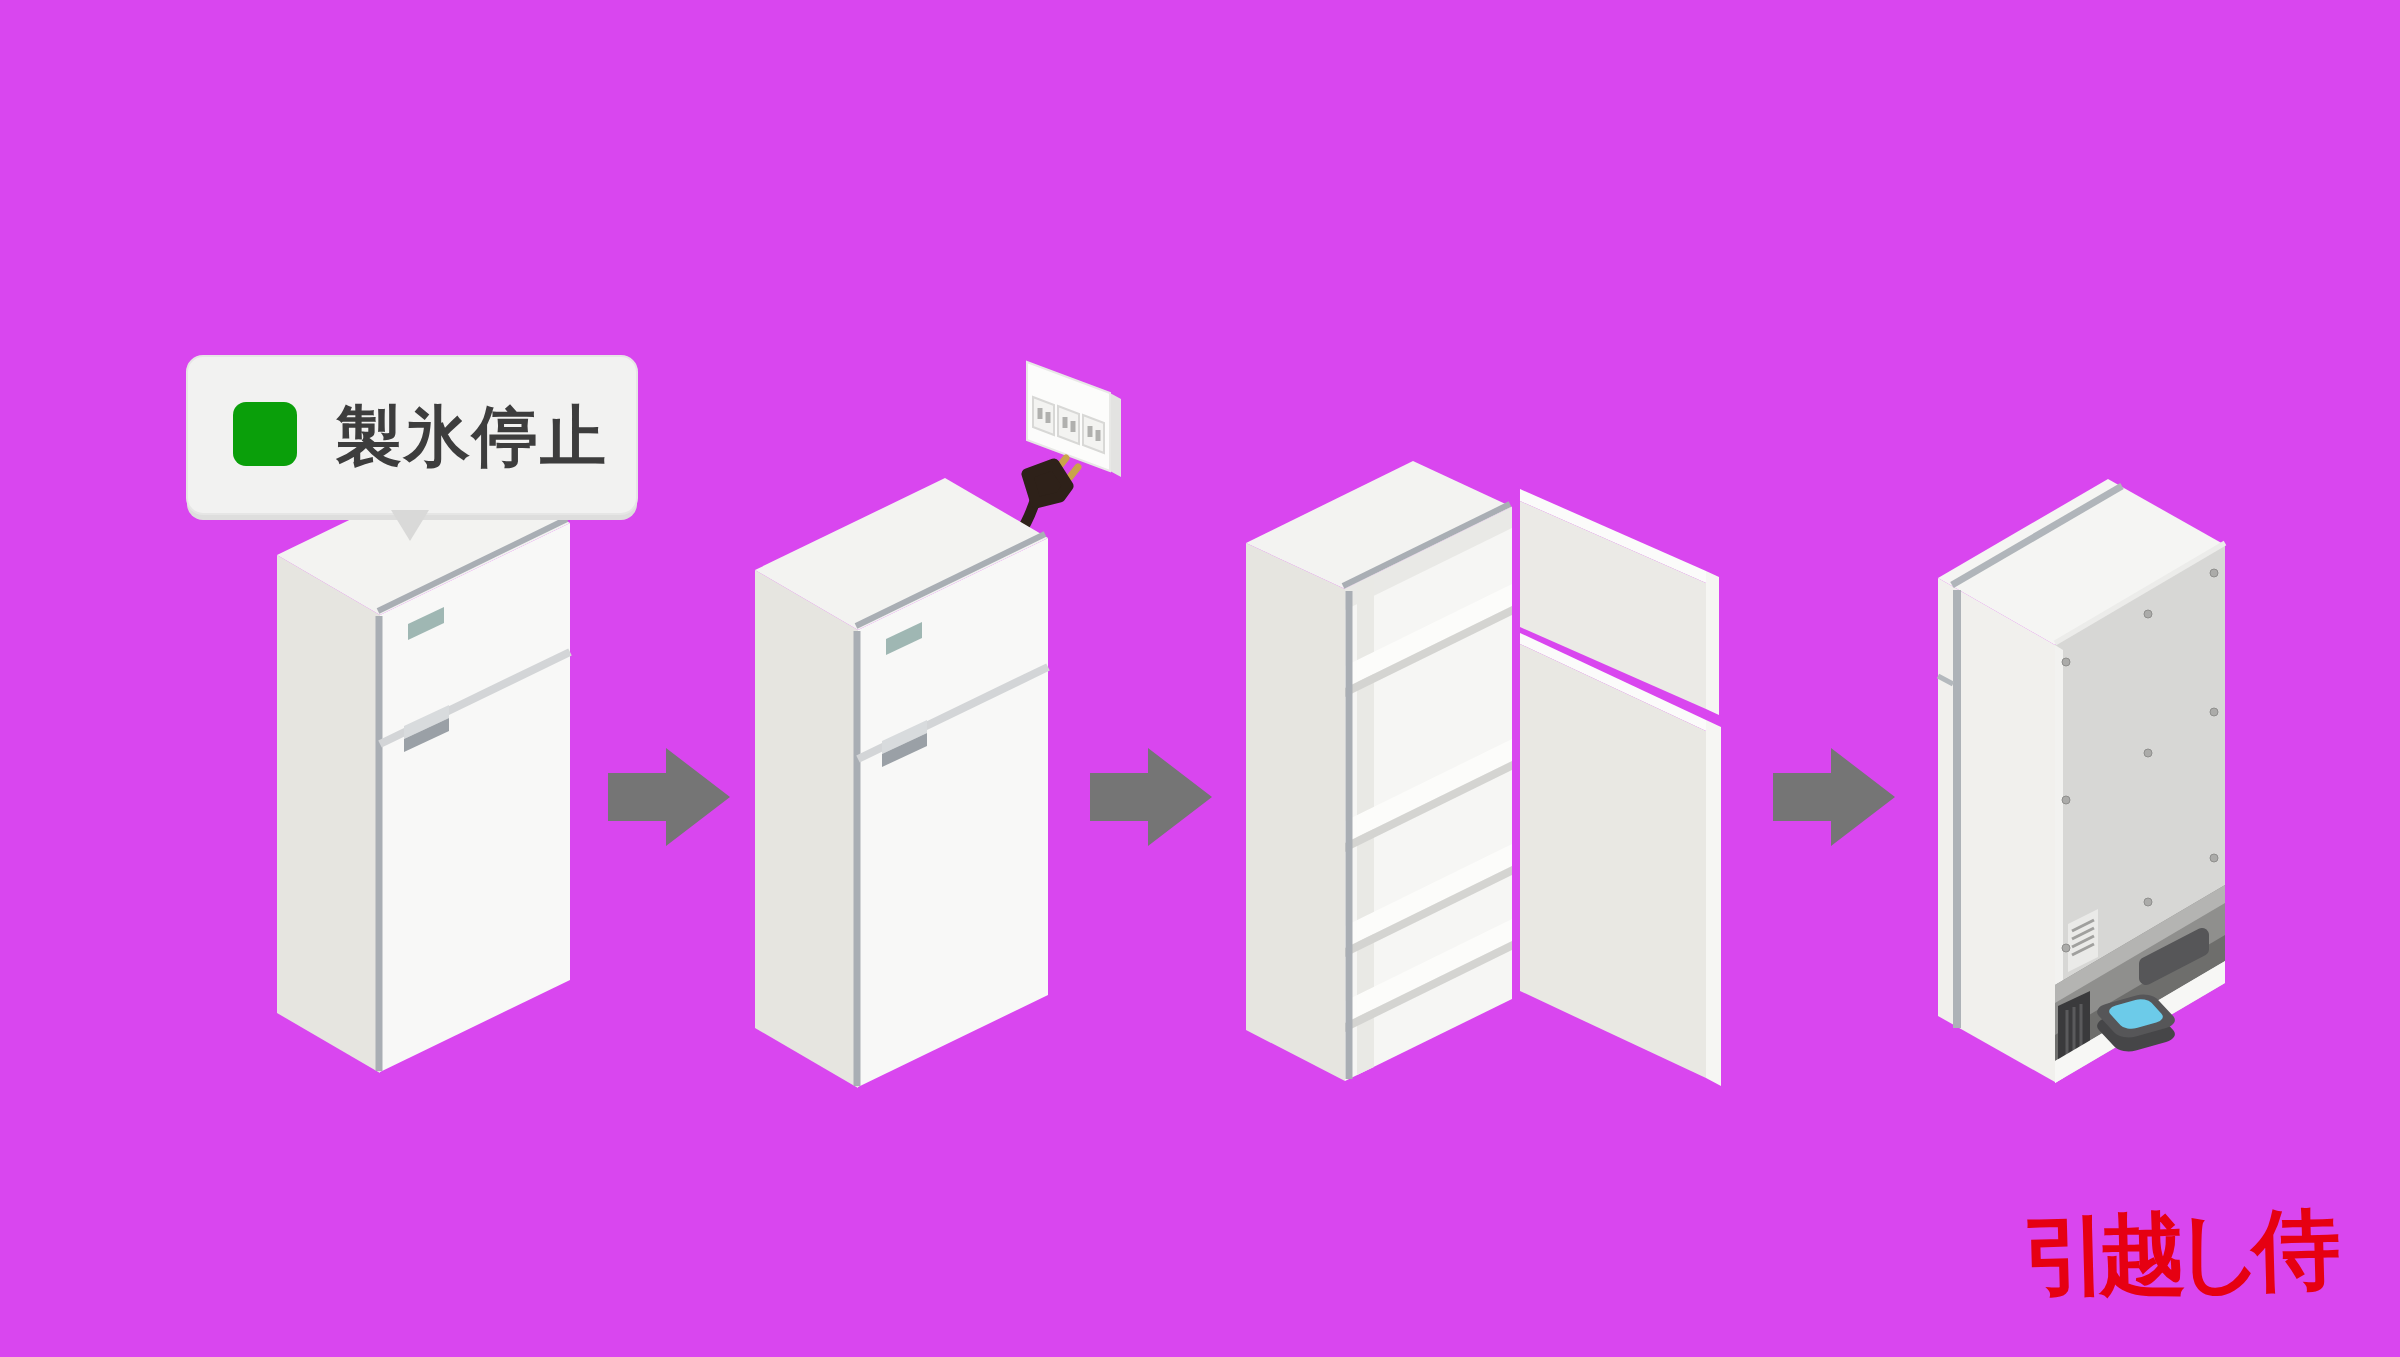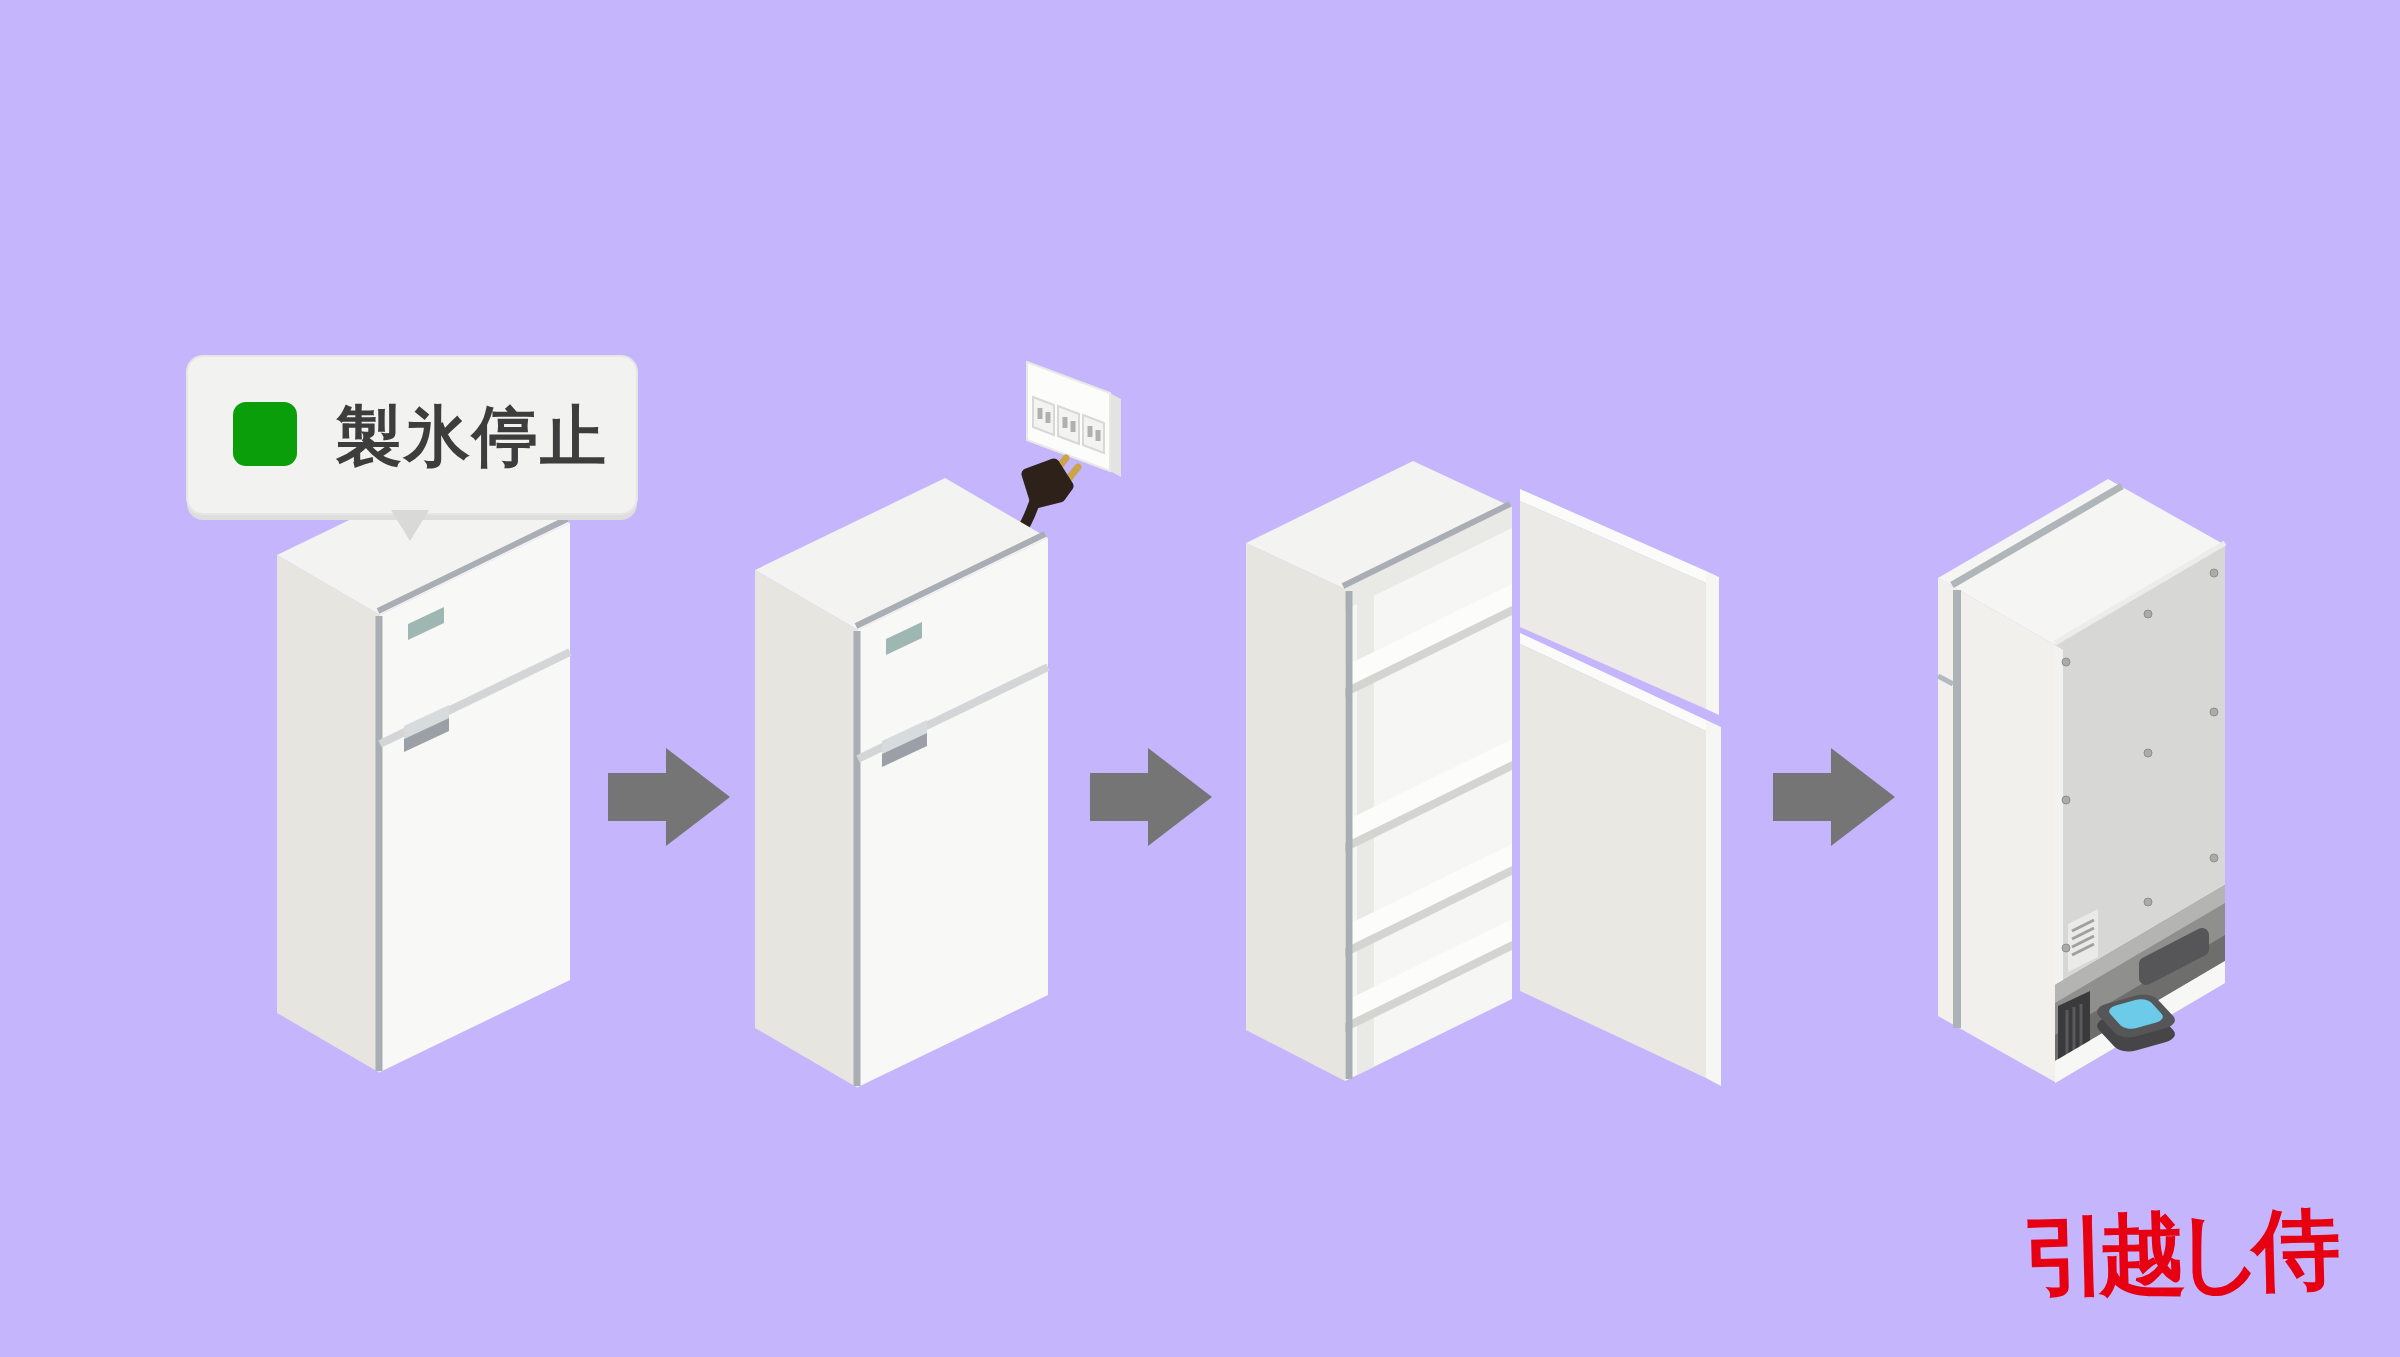--- a/index.html
+++ b/index.html
@@ -1,16 +1,16 @@
 <!DOCTYPE html>
 <html><head>
 <meta charset="utf-8">
 <style>
   html,body{margin:0;padding:0;background:#000;}
-  .stage{position:relative;width:2400px;height:1357px;background:#c4b5fd;overflow:hidden;
+  .stage{position:relative;width:2400px;height:1357px;background:#d946ef;overflow:hidden;
          font-family:"Liberation Sans","DejaVu Sans",sans-serif;}
   .stage svg{position:absolute;left:0;top:0;}
   text{font-family:"Liberation Sans","DejaVu Sans",sans-serif;}
 </style>
 </head>
 <body>
 
 <div class="stage">
 <svg width="2400" height="1357" viewBox="0 0 2400 1357">
 

